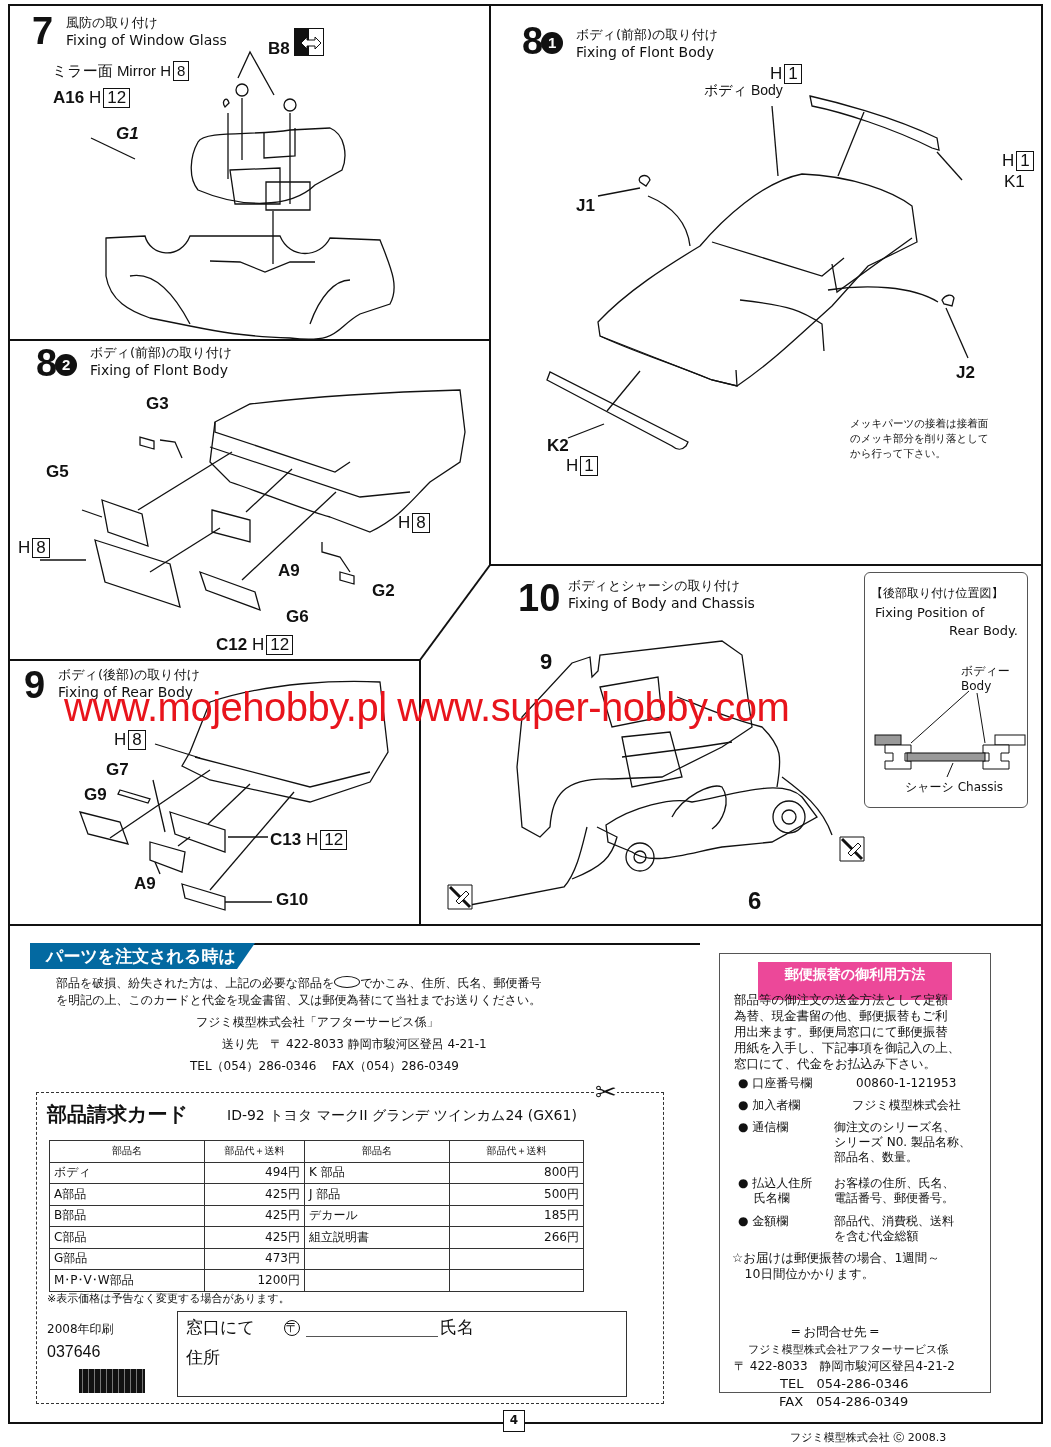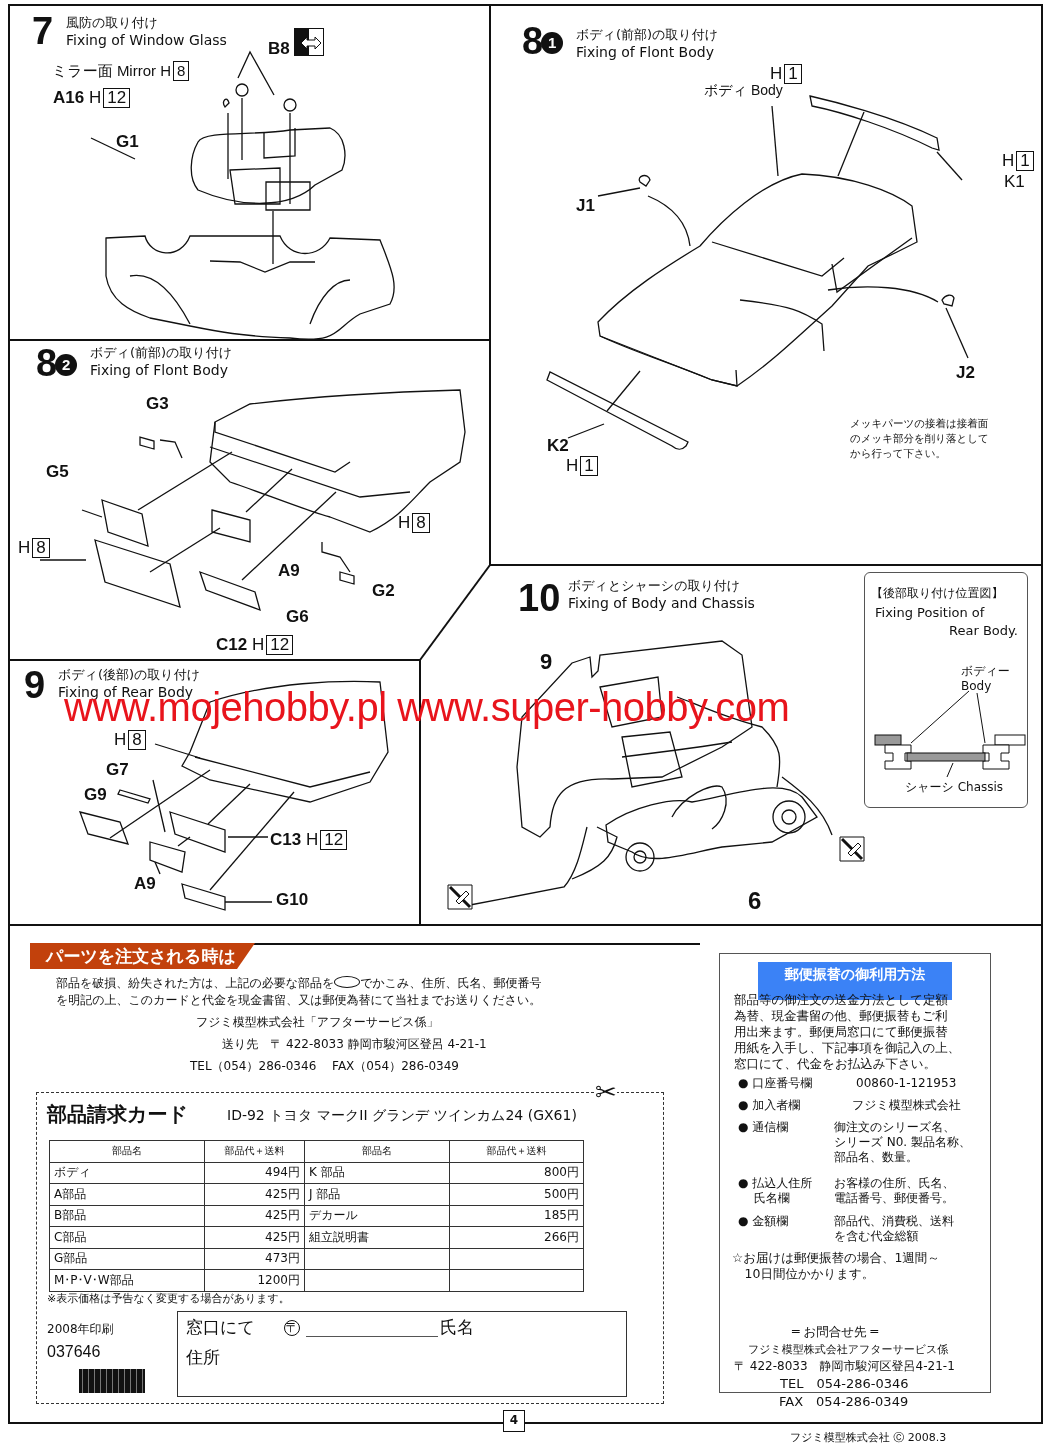--- a/index.html
+++ b/index.html
@@ -17,21 +17,21 @@
   .part-label { position: absolute; font-family: "Liberation Sans", sans-serif; font-weight: 700; font-size: 17px; white-space: nowrap; }
   .color-code { position: absolute; font-family: "Liberation Sans", sans-serif; font-size: 17px; white-space: nowrap; }
   .color-box { display: inline-block; border: 1px solid #111; padding: 0 3px; line-height: 18px; margin-left: 2px; }
   .note { position: absolute; font-size: 10.5px; line-height: 15px; }
 
   svg.drawing { position: absolute; overflow: visible; }
   svg.drawing * { vector-effect: non-scaling-stroke; }
 
   .watermark { position: absolute; left: 30px; top: 685px; font-family: "Liberation Sans", sans-serif; font-size: 40px; color: #e8141c; white-space: nowrap; letter-spacing: -0.5px; z-index: 10; margin-left: 34px; }
 
-  .order-banner { position: absolute; left: 30px; top: 943px; width: 225px; height: 26px; background: #c2410c; color: #fff; font-size: 17px; font-weight: 700; padding-left: 16px; line-height: 26px; clip-path: polygon(0 0, 100% 0, 92% 100%, 0 100%); }
+  .order-banner { position: absolute; left: 30px; top: 943px; width: 225px; height: 26px; background: #0369a1; color: #fff; font-size: 17px; font-weight: 700; padding-left: 16px; line-height: 26px; clip-path: polygon(0 0, 100% 0, 92% 100%, 0 100%); }
   .order-banner-rule { position: absolute; left: 30px; top: 943px; width: 670px; height: 2px; background: #111; }
   .order-text { position: absolute; font-size: 12px; white-space: nowrap; }
   .ellipse-glyph { display: inline-block; width: 26px; height: 12px; border: 1.5px solid #111; border-radius: 50%; vertical-align: -1px; }
 
   .card { position: absolute; left: 36px; top: 1092px; width: 628px; height: 312px; border: 1.5px dashed #333; }
   .card-title { position: absolute; left: 10px; top: 8px; font-size: 20px; font-weight: 700; }
   .card-subtitle { position: absolute; left: 190px; top: 14px; font-size: 14px; white-space: nowrap; }
   .scissors { position: absolute; left: 558px; top: -14px; font-size: 26px; background: #fff; line-height: 1; }
   table.prices { position: absolute; left: 12px; top: 47px; border-collapse: collapse; font-size: 12px; }
   table.prices th, table.prices td { border: 1px solid #333; height: 21.5px; padding: 0 4px; }
@@ -43,21 +43,21 @@
   .print-code { position: absolute; left: 10px; top: 250px; font-size: 16px; font-family: "Liberation Sans", sans-serif; }
   .barcode { position: absolute; left: 42px; top: 276px; width: 66px; height: 24px; background: repeating-linear-gradient(90deg, #111 0 3px, #777 3px 4px, #111 4px 6px); }
   .address-box { position: absolute; left: 140px; top: 218px; width: 450px; height: 86px; border: 1px solid #333; }
   .addr-label { position: absolute; font-size: 17px; }
   .postal-line { position: absolute; left: 128px; top: 24px; width: 132px; border-bottom: 1px solid #555; }
 
   .page-num-box { position: absolute; left: 503px; top: 1410px; width: 22px; height: 22px; border: 1.5px solid #111; background: #fff; font-size: 12px; font-weight: 700; text-align: center; line-height: 19px; }
   .footer-copy { position: absolute; left: 790px; top: 1430px; font-size: 11px; white-space: nowrap; }
 
   .postal-box { position: absolute; left: 719px; top: 953px; width: 272px; height: 440px; border: 1px solid #555; }
-  .postal-header { position: absolute; left: 38px; top: 8px; width: 194px; height: 38px; background: #3b82f6; color: #fff; font-size: 14px; text-align: center; line-height: 24px; font-weight: 700; }
+  .postal-header { position: absolute; left: 38px; top: 8px; width: 194px; height: 38px; background: #ec4899; color: #fff; font-size: 14px; text-align: center; line-height: 24px; font-weight: 700; }
   .postal-text { position: absolute; font-size: 12.5px; line-height: 16px; white-space: nowrap; }
   .bullet-row { position: absolute; font-size: 12px; line-height: 15px; white-space: nowrap; }
   .bullet-row .b-val { position: absolute; left: 96px; top: 0; }
 
   .inset { position: absolute; left: 864px; top: 572px; width: 164px; height: 236px; border: 1px solid #555; border-radius: 6px; }
   .inset-title { position: absolute; left: 6px; top: 12px; font-size: 12px; white-space: nowrap; }
   .inset-en { position: absolute; font-size: 13px; white-space: nowrap; }
 </style>
 </head>
 <body>
@@ -86,21 +86,21 @@
   <div class="part-label" style="left:43px;top:82px;">
     <span>A16</span>
     <span style="font-weight:400">H</span><span class="color-box" style="font-weight:400">12</span>
   </div>
   <div class="part-label" style="left:258px;top:33px;">B8</div>
   <div style="position:absolute;left:284px;top:22px;width:30px;height:28px;border:1px solid #111;background:linear-gradient(90deg,#111 50%,#fff 50%);">
     <svg width="30" height="28" style="position:absolute;left:0;top:0;">
         <polygon points="6,14 12,8 12,11 20,11 20,8 26,14 20,20 20,17 12,17 12,20" fill="#fff" stroke="#111" stroke-width="1"></polygon>
       </svg>
   </div>
-  <div class="part-label" style="left:106px;top:126px;">G1</div>
+  <div class="part-label" style="left:106px;top:118px;font-style:italic;">G1</div>
   <svg class="drawing" style="left:80px;top:80px;" width="340" height="250">
     <g fill="none" stroke="#111" stroke-width="1.3">
       <circle cx="152" cy="4" r="6"></circle>
         <circle cx="200" cy="19" r="6"></circle>
       <path d="M148,-8 L160,-34 L184,9"></path>
       <path d="M135,21 c-4,-6 2,-12 4,-4 z"></path>
       <line x1="138" y1="27" x2="138" y2="93"></line>
         <line x1="152" y1="12" x2="152" y2="74"></line>
         <line x1="200" y1="27" x2="200" y2="118"></line>
       <path d="M108,56 C115,44 165,50 200,44 L240,42 C255,48 258,70 252,84 L225,99 C200,123 150,122 108,104 C98,92 100,70 108,56 Z"></path>
@@ -422,19 +422,19 @@
       <div>部品代、消費税、送料</div>
       <div>を含む代金総額</div>
     </span>
   </div>
   <div class="postal-text" style="left:12px;top:296px;">
     <div>☆お届けは郵便振替の場合、1週間～</div>
     <div>　10日間位かかります。</div>
   </div>
   <div class="postal-text" style="left:72px;top:370px;">═ お問合せ先 ═</div>
   <div class="postal-text" style="left:28px;top:388px;font-size:11px;">フジミ模型株式会社アフターサービス係</div>
-  <div class="postal-text" style="left:14px;top:404px;font-size:12px;">〒 422-8033　静岡市駿河区登呂4-21-1</div>
+  <div class="postal-text" style="left:14px;top:404px;font-size:12px;">〒 422-8033　静岡市駿河区登呂4-21-2</div>
   <div class="postal-text" style="left:60px;top:422px;font-size:13px;">TEL　054-286-0346</div>
 </div>
 <div class="postal-text" style="left:779px;top:1394px;font-size:13px;">FAX　054-286-0349</div>
 
 <div class="page-num-box">4</div>
 <div class="footer-copy">フジミ模型株式会社 Ⓒ 2008.3</div>
 
 </body></html>

